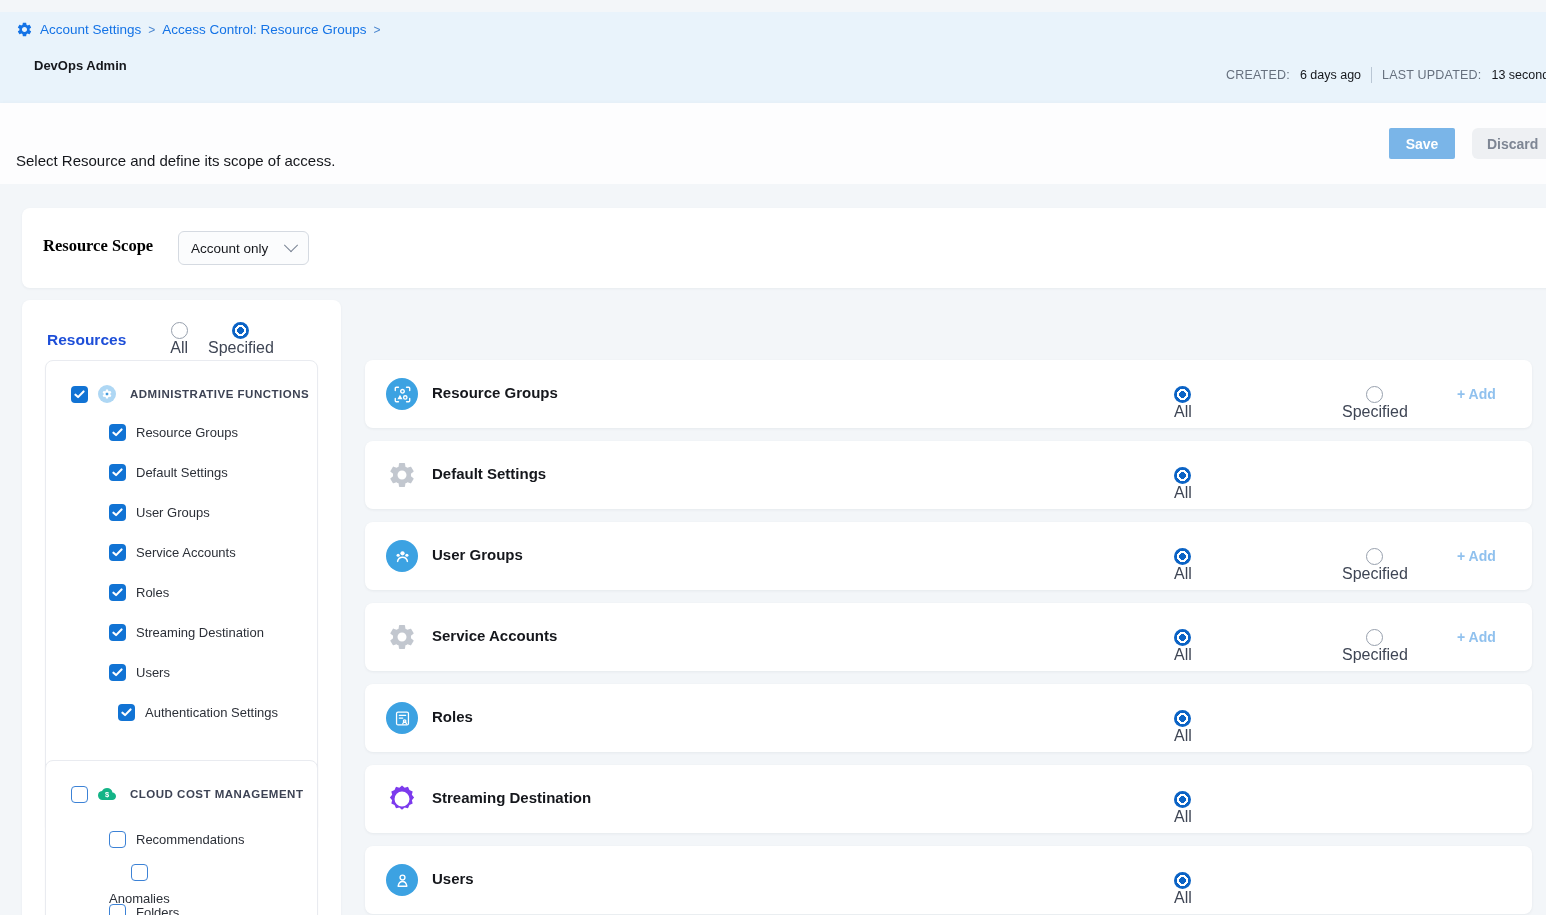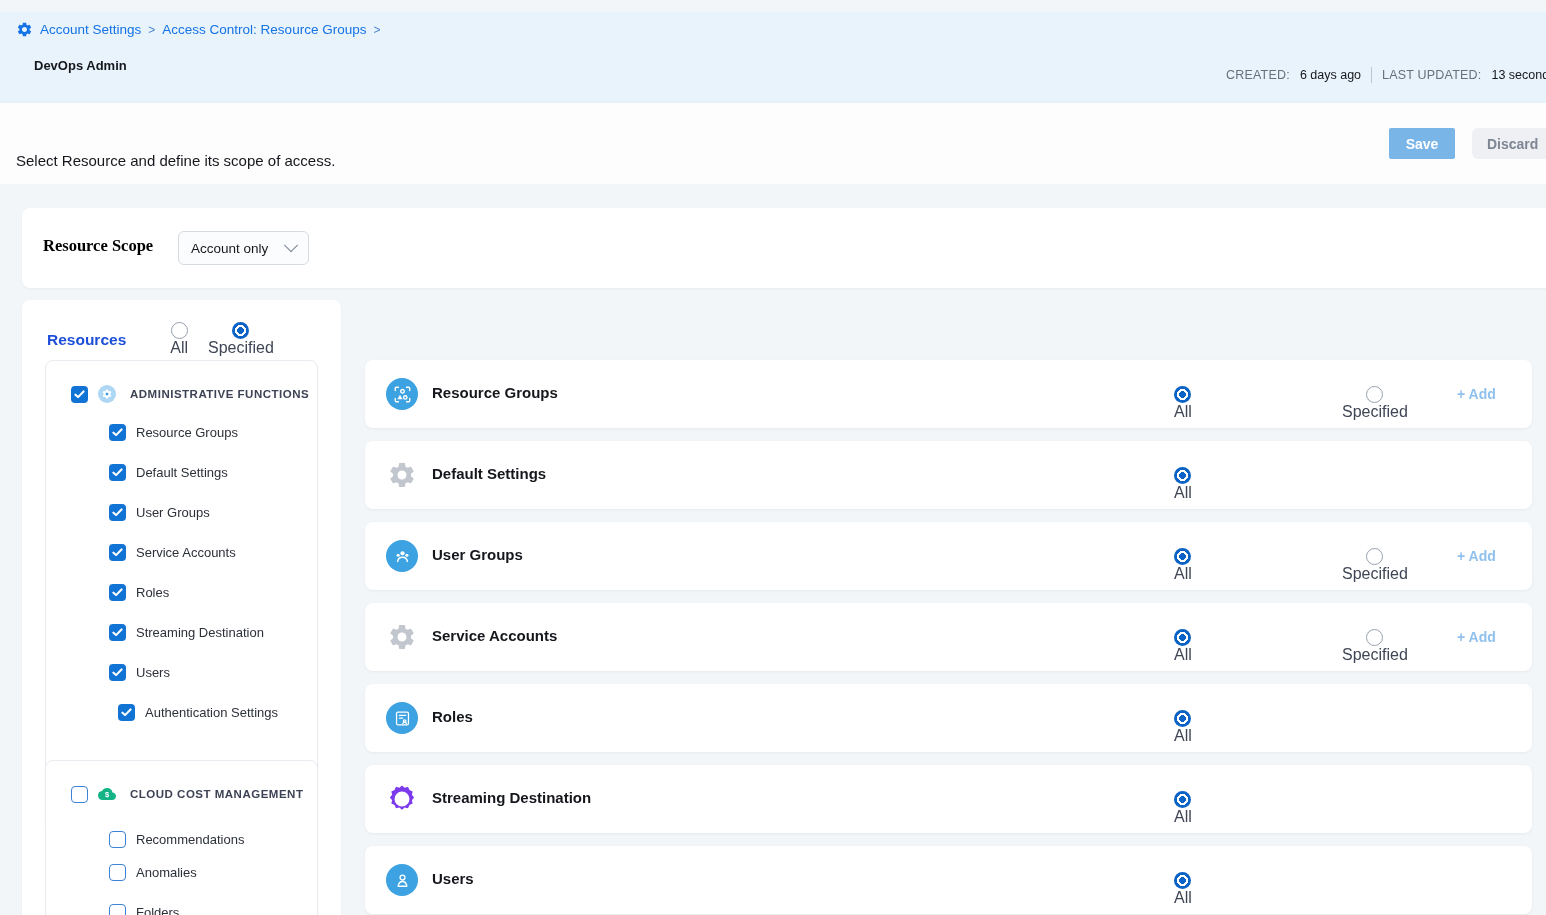--- a/index.html
+++ b/index.html
@@ -210,21 +210,21 @@
             <span class="grp-icon"><svg viewBox="0 0 24 24" width="18" height="18">
                 <path fill="#14b487" d="M19.35 10.04A7.49 7.49 0 0 0 12 4C9.11 4 6.6 5.64 5.35 8.04A5.994 5.994 0 0 0 0 14c0 3.31 2.69 6 6 6h13c2.76 0 5-2.24 5-5 0-2.64-2.05-4.78-4.65-4.96z"></path>
                 <text x="12" y="16.4" font-size="10" font-weight="bold" fill="#fff" text-anchor="middle" font-family="Liberation Sans, sans-serif">$</text>
               </svg></span>
             <span class="tree-head-label">CLOUD COST MANAGEMENT</span>
           </div>
           <div class="tree-item" style="top: 70px;">
             <span class="cb off"></span>
             <span class="tree-item-label">Recommendations</span>
           </div>
-          <div class="tree-item" style="top: 103px;">
+          <div class="tree-item" style="top: 103px; flex-direction: column;">
             <span class="cb off"></span>
             <span class="tree-item-label">Anomalies</span>
           </div>
           <div class="tree-item" style="top: 143px;">
             <span class="cb off"></span>
             <span class="tree-item-label">Folders</span>
           </div>
         </div>
       </div>
   </div>

